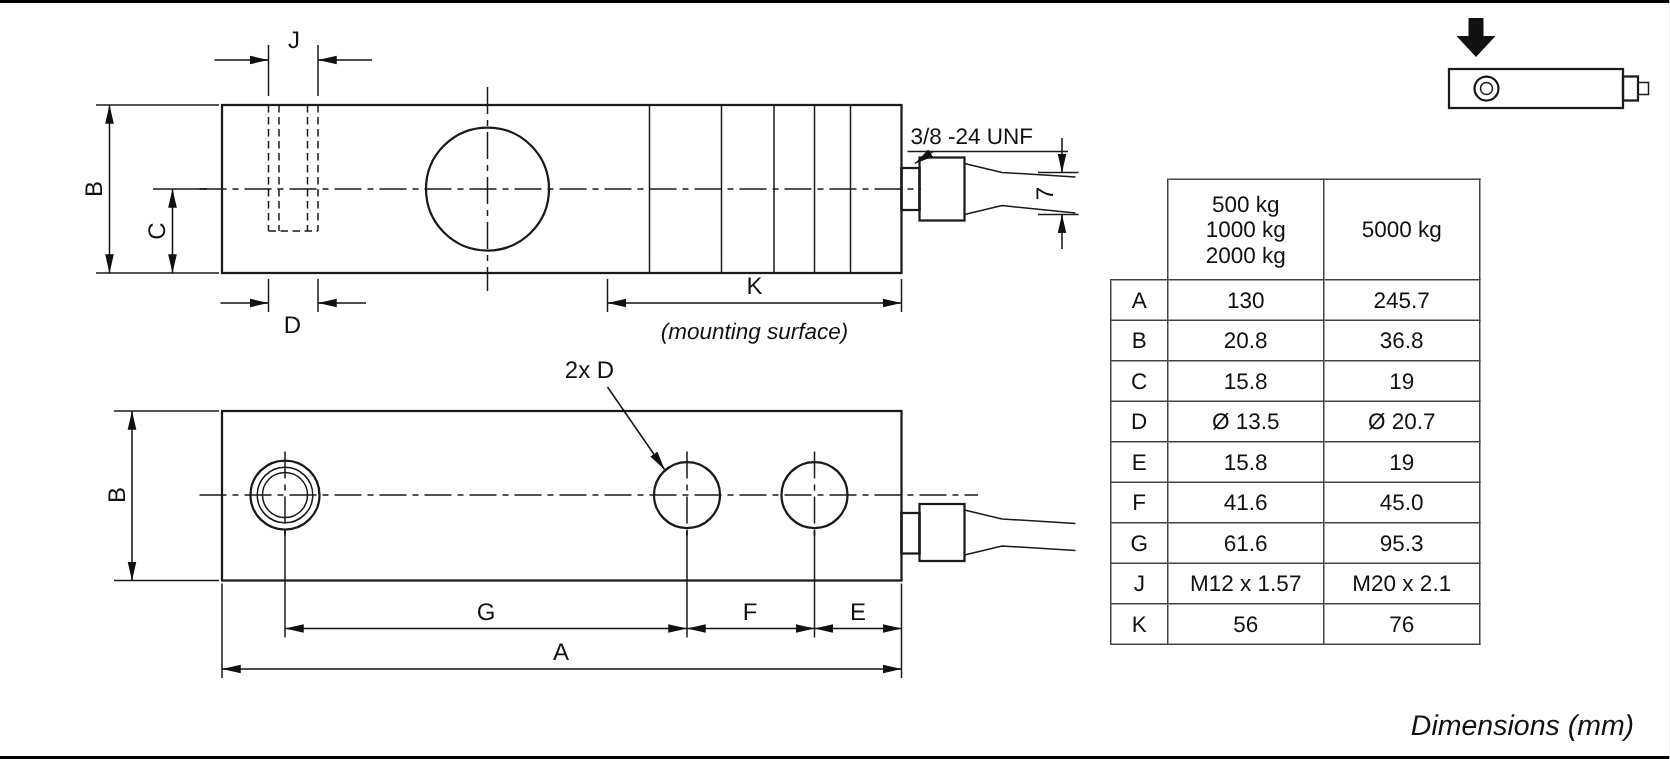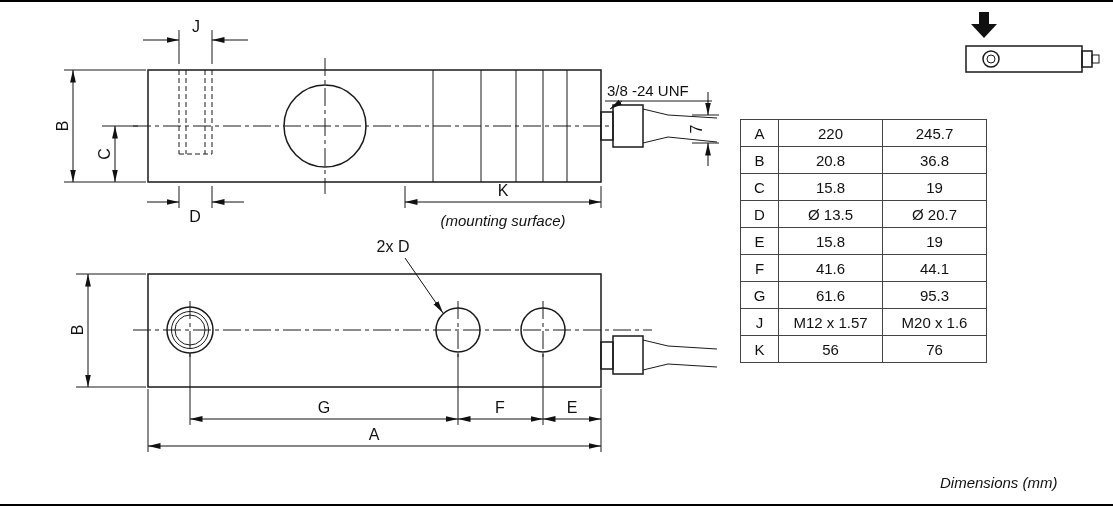--- a/index.html
+++ b/index.html
@@ -20,22 +20,22 @@
 
   .dim-table {
     position:absolute; left:740px; top:117px; border-collapse:collapse;
     font-size:15px; color:#111; table-layout:fixed;
   }
   .dim-table td { border:1px solid #444; text-align:center; padding:0 4px; height:26px; background:#fff; }
   .dim-table tr.hdr-row td { height:66px; }
   .dim-table td.blank { border-top:none; border-left:none; background:transparent; }
   .dim-table .hdr div { line-height:17px; }
   .dims-note {
-    position:absolute; left:940px; top:472px; width:150px; text-align:left;
-    font-style:italic; font-size:15px; color:#111;
+    position:absolute; left:940px; top:472px; width:150px; text-align:center;
+    font-style:italic; font-size:19px; color:#111;
   }
 </style>
 </head>
 <body>
 
 <div class="canvas">
 
   <svg class="blueprint" viewBox="0 0 1113 506">
     <defs>
       <marker id="arr" markerWidth="13" markerHeight="7" refX="12.5" refY="3.5" orient="auto-start-reverse" markerUnits="userSpaceOnUse">
@@ -196,23 +196,32 @@
     </g>
   </svg>
 
   <table class="dim-table">
     <colgroup>
         <col style="width:38px">
         <col style="width:104px">
         <col style="width:104px">
       </colgroup>
     <tbody>
+        <tr class="hdr-row">
+      <td class="blank"></td>
+      <td class="hdr">
+        <div>500 kg</div>
+        <div>1000 kg</div>
+        <div>2000 kg</div>
+      </td>
+      <td class="hdr">5000 kg</td>
+    </tr>
     <tr>
       <td>A</td>
-      <td>220</td>
+      <td>130</td>
       <td>245.7</td>
     </tr>
     <tr>
       <td>B</td>
       <td>20.8</td>
       <td>36.8</td>
     </tr>
     <tr>
       <td>C</td>
       <td>15.8</td>
@@ -224,31 +233,31 @@
       <td>Ø 20.7</td>
     </tr>
     <tr>
       <td>E</td>
       <td>15.8</td>
       <td>19</td>
     </tr>
     <tr>
       <td>F</td>
       <td>41.6</td>
-      <td>44.1</td>
+      <td>45.0</td>
     </tr>
     <tr>
       <td>G</td>
       <td>61.6</td>
       <td>95.3</td>
     </tr>
     <tr>
       <td>J</td>
       <td>M12 x 1.57</td>
-      <td>M20 x 1.6</td>
+      <td>M20 x 2.1</td>
     </tr>
     <tr>
       <td>K</td>
       <td>56</td>
       <td>76</td>
     </tr>
   </tbody>
     </table>
 
   <div class="dims-note">Dimensions (mm)</div>

